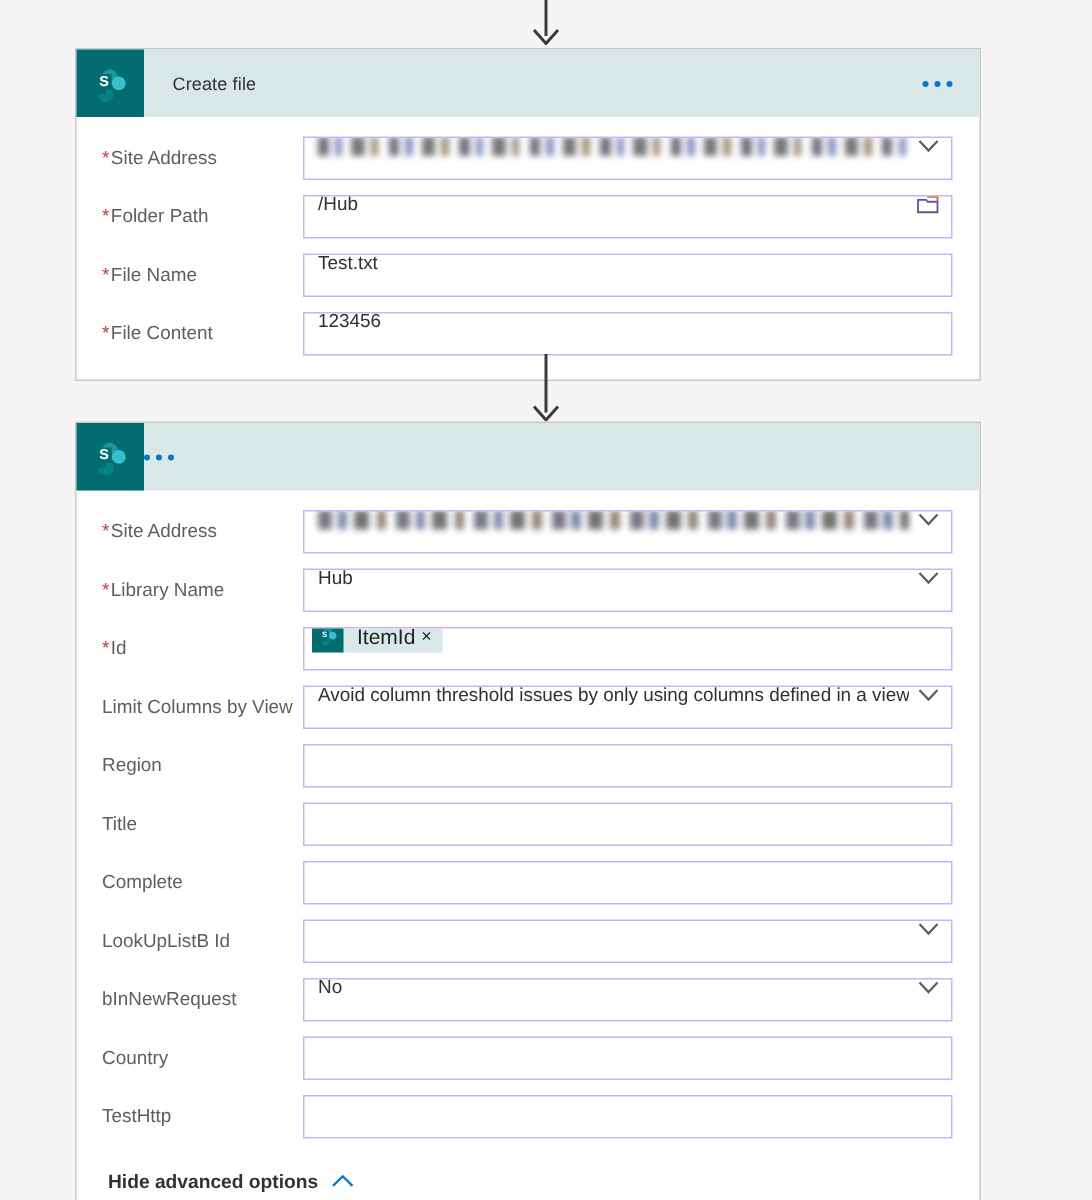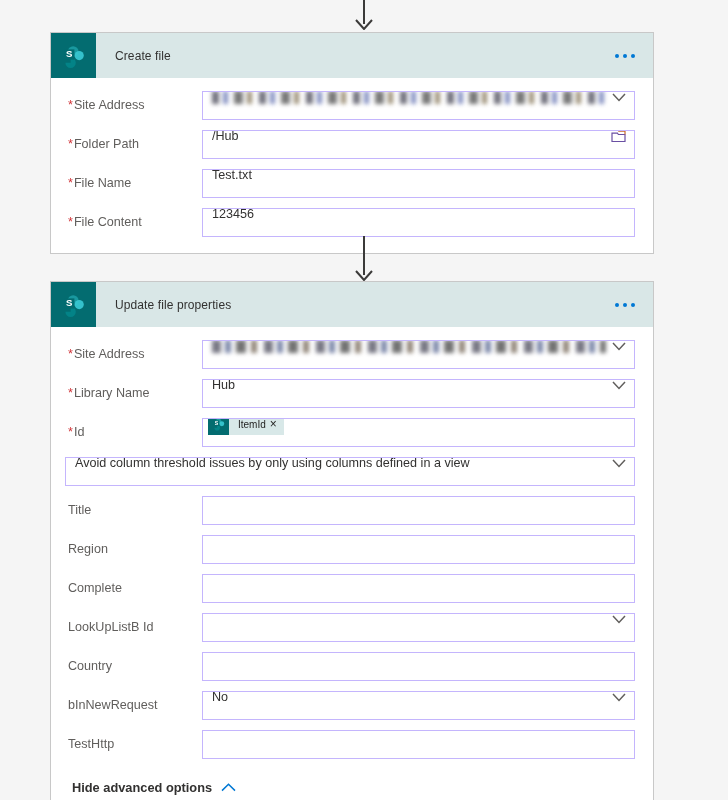--- a/index.html
+++ b/index.html
@@ -141,21 +141,21 @@
     align-items: center;
     height: 21px;
     background: #d8e8e8;
     max-width: 100%;
   }
   .token-ico {
     width: 21px; height: 21px; background: #036c70;
     flex: 0 0 21px; display: flex; align-items: center; justify-content: center;
   }
   .token-label {
-    font-size: 10px; color: #201f1e;
+    font-size: 14px; color: #201f1e;
     padding: 0 4px 0 9px; white-space: nowrap;
   }
   .token-x {
     font-size: 12px; color: #201f1e; padding-right: 7px;
     line-height: 1; cursor: pointer;
   }
 
   
   .adv {
     display: flex;
@@ -255,21 +255,20 @@
     <div class="card-header">
       <div class="card-icon">
         <svg width="26" height="26" viewBox="0 0 26 26" aria-hidden="true">
           <circle cx="12.2" cy="8.6" r="5.4" fill="#1a9ba1" opacity=".95"></circle>
           <circle cx="18.2" cy="12.6" r="4.6" fill="#37c6d0" opacity=".95"></circle>
           <path d="M9.6 14.6a5.2 5.2 0 1 1-5.2 5.2h5.2z" fill="#038387"></path>
           <rect x="3.2" y="6.4" width="10.2" height="10.2" fill="#036c70"></rect>
           <text x="8.3" y="14.2" font-family="'Liberation Sans',sans-serif" font-size="9.6" font-weight="bold" fill="#ffffff" text-anchor="middle">S</text>
         </svg>
       </div>
-      <div class="card-title">Update file properties</div>
       <div class="card-menu">
         <i></i>
           <i></i>
           <i></i>
       </div>
     </div>
 
     <div class="card-body">
 
       <div class="row">
@@ -311,73 +310,74 @@
                 <text x="8.3" y="14.2" font-family="'Liberation Sans',sans-serif" font-size="9.6" font-weight="bold" fill="#ffffff" text-anchor="middle">S</text>
               </svg>
             </span>
             <span class="token-label">ItemId</span>
             <span class="token-x">×</span>
           </span>
         </div>
       </div>
 
       <div class="row">
+        <div class="row-label">Limit Columns by View</div>
         <div class="field">
           <span class="value">Avoid column threshold issues by only using columns defined in a view</span>
           <svg class="chev" width="14" height="9" viewBox="0 0 14 9">
             <path d="M1 1 L7 7.4 L13 1" fill="none" stroke="#605e5c" stroke-width="1.5"></path>
           </svg>
         </div>
       </div>
 
       <div class="row">
+        <div class="row-label">Region</div>
+        <div class="field">
+          <span class="value"></span>
+        </div>
+      </div>
+
+      <div class="row">
         <div class="row-label">Title</div>
         <div class="field">
           <span class="value"></span>
         </div>
       </div>
 
       <div class="row">
-        <div class="row-label">Region</div>
-        <div class="field">
-          <span class="value"></span>
-        </div>
-      </div>
-
-      <div class="row">
         <div class="row-label">Complete</div>
         <div class="field">
           <span class="value"></span>
         </div>
       </div>
 
       <div class="row">
         <div class="row-label">LookUpListB Id</div>
         <div class="field">
           <span class="value"></span>
           <svg class="chev" width="14" height="9" viewBox="0 0 14 9">
             <path d="M1 1 L7 7.4 L13 1" fill="none" stroke="#605e5c" stroke-width="1.5"></path>
           </svg>
         </div>
       </div>
 
       <div class="row">
+        <div class="row-label">bInNewRequest</div>
+        <div class="field">
+          <span class="value">No</span>
+          <svg class="chev" width="14" height="9" viewBox="0 0 14 9">
+            <path d="M1 1 L7 7.4 L13 1" fill="none" stroke="#605e5c" stroke-width="1.5"></path>
+          </svg>
+        </div>
+      </div>
+
+      <div class="row">
         <div class="row-label">Country</div>
         <div class="field">
           <span class="value"></span>
-        </div>
-      </div>
-
-      <div class="row">
-        <div class="row-label">bInNewRequest</div>
-        <div class="field">
-          <span class="value">No</span>
-          <svg class="chev" width="14" height="9" viewBox="0 0 14 9">
-            <path d="M1 1 L7 7.4 L13 1" fill="none" stroke="#605e5c" stroke-width="1.5"></path>
-          </svg>
         </div>
       </div>
 
       <div class="row">
         <div class="row-label">TestHttp</div>
         <div class="field">
           <span class="value"></span>
         </div>
       </div>
 

